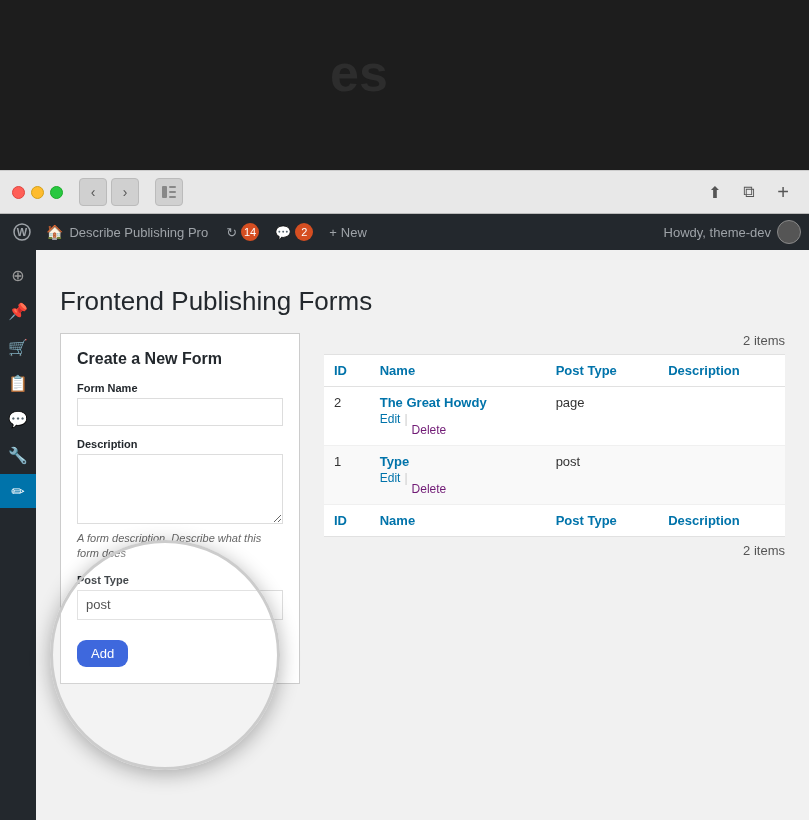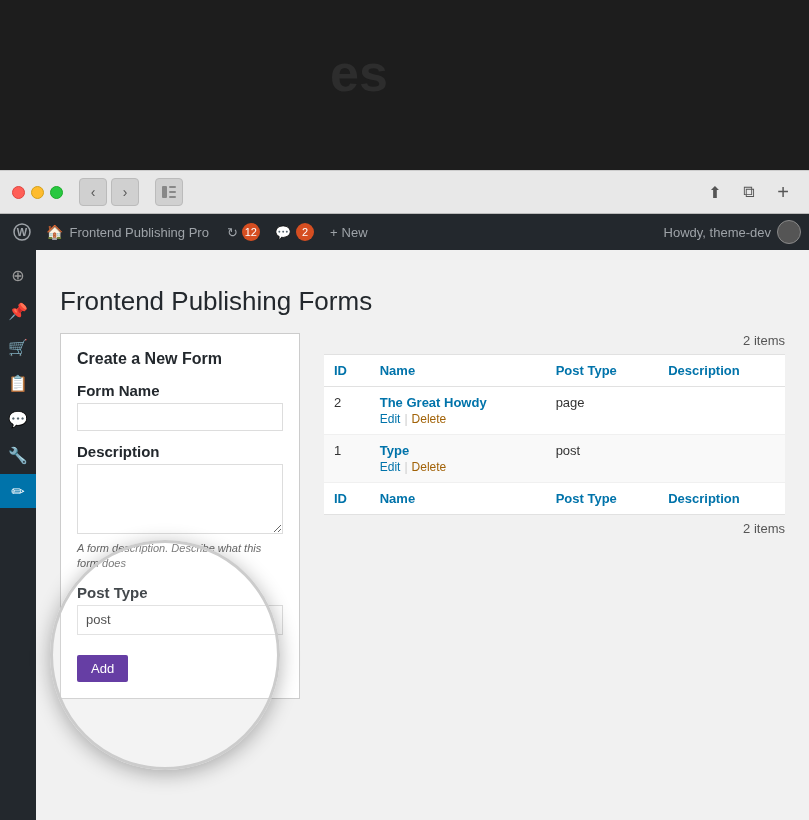--- a/index.html
+++ b/index.html
@@ -275,21 +275,21 @@
       color: #23282d;
       margin-bottom: 14px;
     }
 
     .form-group {
       margin-bottom: 12px;
     }
 
     .form-label {
       display: block;
-      font-size: 15px;
+      font-size: 11px;
       font-weight: 600;
       color: #23282d;
       margin-bottom: 4px;
     }
 
     .form-input {
       width: 100%;
       padding: 4px 6px;
       border: 1px solid #ddd;
       font-size: 13px;
@@ -321,27 +321,27 @@
       width: 100%;
       padding: 6px 8px;
       border: 1px solid #ddd;
       font-size: 13px;
       color: #333;
       background: #fff;
       height: 30px;
     }
 
     .add-btn {
-      background: #4c1d95;
+      background: #1d4ed8;
       color: #fff;
       border: none;
       padding: 6px 14px;
       font-size: 13px;
       cursor: pointer;
-      border-radius: 2px;
+      border-radius: 9px;
       margin-top: 8px;
     }
 
     
     .table-area {
       flex: 1;
     }
 
     .table-count {
       font-size: 13px;
@@ -393,21 +393,21 @@
       margin-top: 2px;
     }
 
     .action-link {
       color: #0073aa;
       font-size: 12px;
       cursor: pointer;
       text-decoration: none;
     }
 
-    .action-link.delete { color: #a16207; }
+    .action-link.delete { color: #701a75; margin-top: 11px; }
 
     .action-divider {
       color: #ccc;
       font-size: 12px;
     }
 
     .row-posttype { color: #555; }
     .row-desc { color: #555; }
 
     .table-footer-count {
@@ -471,25 +471,25 @@
 
 <div class="wp-admin-bar">
   <div class="wp-logo">
     <svg width="18" height="18" viewBox="0 0 18 18" fill="#9ea3a8">
       <circle cx="9" cy="9" r="8" fill="none" stroke="#9ea3a8" stroke-width="1.5"></circle>
       <text x="9" y="13" text-anchor="middle" font-size="11" fill="#9ea3a8" font-weight="bold">W</text>
     </svg>
   </div>
   <div class="wp-site-name">
     <span class="home-icon">🏠</span>
-    <span>Frontend Publishing Pro</span>
+    <span>Describe Publishing Pro</span>
   </div>
   <div class="wp-updates">
     <span>↻</span>
-    <span class="update-count">12</span>
+    <span class="update-count">14</span>
   </div>
   <div class="wp-comments">
     <span>💬</span>
     <span class="comment-count">2</span>
   </div>
   <div class="wp-new">
     <span>+</span>
     <span>New</span>
   </div>
   <div class="wp-howdy">

